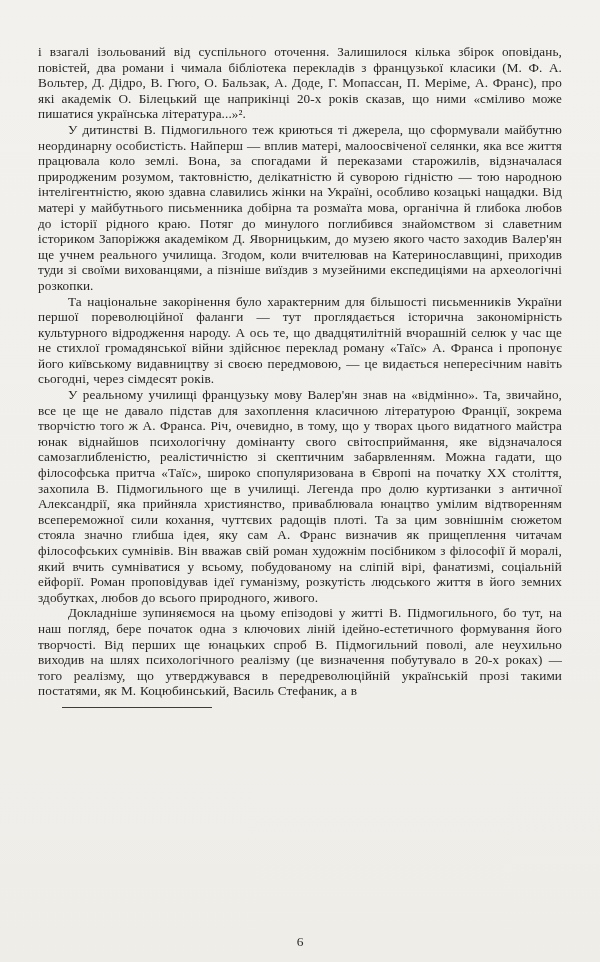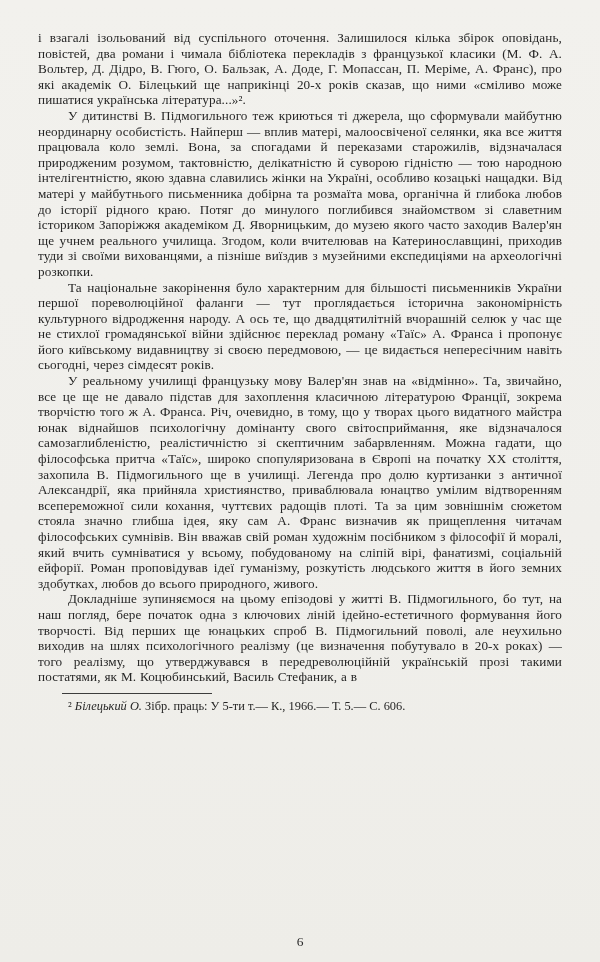--- a/index.html
+++ b/index.html
@@ -12,21 +12,21 @@
     background: #f1f0ec;
     font-family: "Liberation Serif", "DejaVu Serif", serif;
     color: #262626;
     overflow: hidden;
   }
   .page {
     box-sizing: border-box;
     position: relative;
     width: 600px;
     height: 962px;
-    padding: 30px 38px 20px 38px;
+    padding: 44px 38px 20px 38px;
     background: linear-gradient(180deg, #f2f1ed 0%, #f0efeb 55%, #eeede8 100%);
   }
   .para {
     margin: 0;
     font-size: 13.2px;
     line-height: 15.6px;
     text-align: justify;
     text-indent: 30px;
     letter-spacing: 0.1px;
     word-spacing: 0.4px;
@@ -70,18 +70,17 @@
 <div class="page">
 
   <p class="para noindent">і взагалі ізольований від суспільного оточення. Залишилося кілька збірок оповідань, повістей, два романи і чимала бібліотека перекладів з французької класики (М. Ф. А. Вольтер, Д. Дідро, В. Гюго, О. Бальзак, А. Доде, Г. Мопассан, П. Меріме, А. Франс), про які академік О. Білецький ще наприкінці 20-х років сказав, що ними «сміливо може пишатися українська література...»².</p>
   <p class="para">У дитинстві В. Підмогильного теж криються ті джерела, що сформували майбутню неординарну особистість. Найперш — вплив матері, малоосвіченої селянки, яка все життя працювала коло землі. Вона, за спогадами й переказами старожилів, відзначалася природженим розумом, тактовністю, делікатністю й суворою гідністю — тою народною інтелігентністю, якою здавна славились жінки на Україні, особливо козацькі нащадки. Від матері у майбутнього письменника добірна та розмаїта мова, органічна й глибока любов до історії рідного краю. Потяг до минулого поглибився знайомством зі славетним істориком Запоріжжя академіком Д. Яворницьким, до музею якого часто заходив Валер'ян ще учнем реального училища. Згодом, коли вчителював на Катеринославщині, приходив туди зі своїми вихованцями, а пізніше виїздив з музейними експедиціями на археологічні розкопки.</p>
   <p class="para">Та національне закорінення було характерним для більшості письменників України першої пореволюційної фаланги — тут проглядається історична закономірність культурного відродження народу. А ось те, що двадцятилітній вчорашній селюк у час ще не стихлої громадянської війни здійснює переклад роману «Таїс» А. Франса і пропонує його київському видавництву зі своєю передмовою, — це видається непересічним навіть сьогодні, через сімдесят років.</p>
   <p class="para">У реальному училищі французьку мову Валер'ян знав на «відмінно». Та, звичайно, все це ще не давало підстав для захоплення класичною літературою Франції, зокрема творчістю того ж А. Франса. Річ, очевидно, в тому, що у творах цього видатного майстра юнак віднайшов психологічну домінанту свого світосприймання, яке відзначалося самозаглибленістю, реалістичністю зі скептичним забарвленням. Можна гадати, що філософська притча «Таїс», широко спопуляризована в Європі на початку XX століття, захопила В. Підмогильного ще в училищі. Легенда про долю куртизанки з античної Александрії, яка прийняла християнство, приваблювала юнацтво умілим відтворенням всепереможної сили кохання, чуттєвих радощів плоті. Та за цим зовнішнім сюжетом стояла значно глибша ідея, яку сам А. Франс визначив як прищеплення читачам філософських сумнівів. Він вважав свій роман художнім посібником з філософії й моралі, який вчить сумніватися у всьому, побудованому на сліпій вірі, фанатизмі, соціальній ейфорії. Роман проповідував ідеї гуманізму, розкутість людського життя в його земних здобутках, любов до всього природного, живого.</p>
   <p class="para">Докладніше зупиняємося на цьому епізодові у житті В. Підмогильного, бо тут, на наш погляд, бере початок одна з ключових ліній ідейно-естетичного формування його творчості. Від перших ще юнацьких спроб В. Підмогильний поволі, але неухильно виходив на шлях психологічного реалізму (це визначення побутувало в 20-х роках) — того реалізму, що утверджувався в передреволюційній українській прозі такими постатями, як М. Коцюбинський, Василь Стефаник, а в</p>
 
   <div class="footnote-block">
     <hr class="footnote-rule">
-    <p class="footnote"><span class="fn-marker">²</span> <span class="fn-author">Білецький О.</span> <span class="fn-text">Зібр. праць: У 5-ти т.— К., 1966.— Т. 5.— С. 606.</span></p>
   </div>
 
   <div class="page-number">6</div>
 
 </div>
 
 </body></html>

